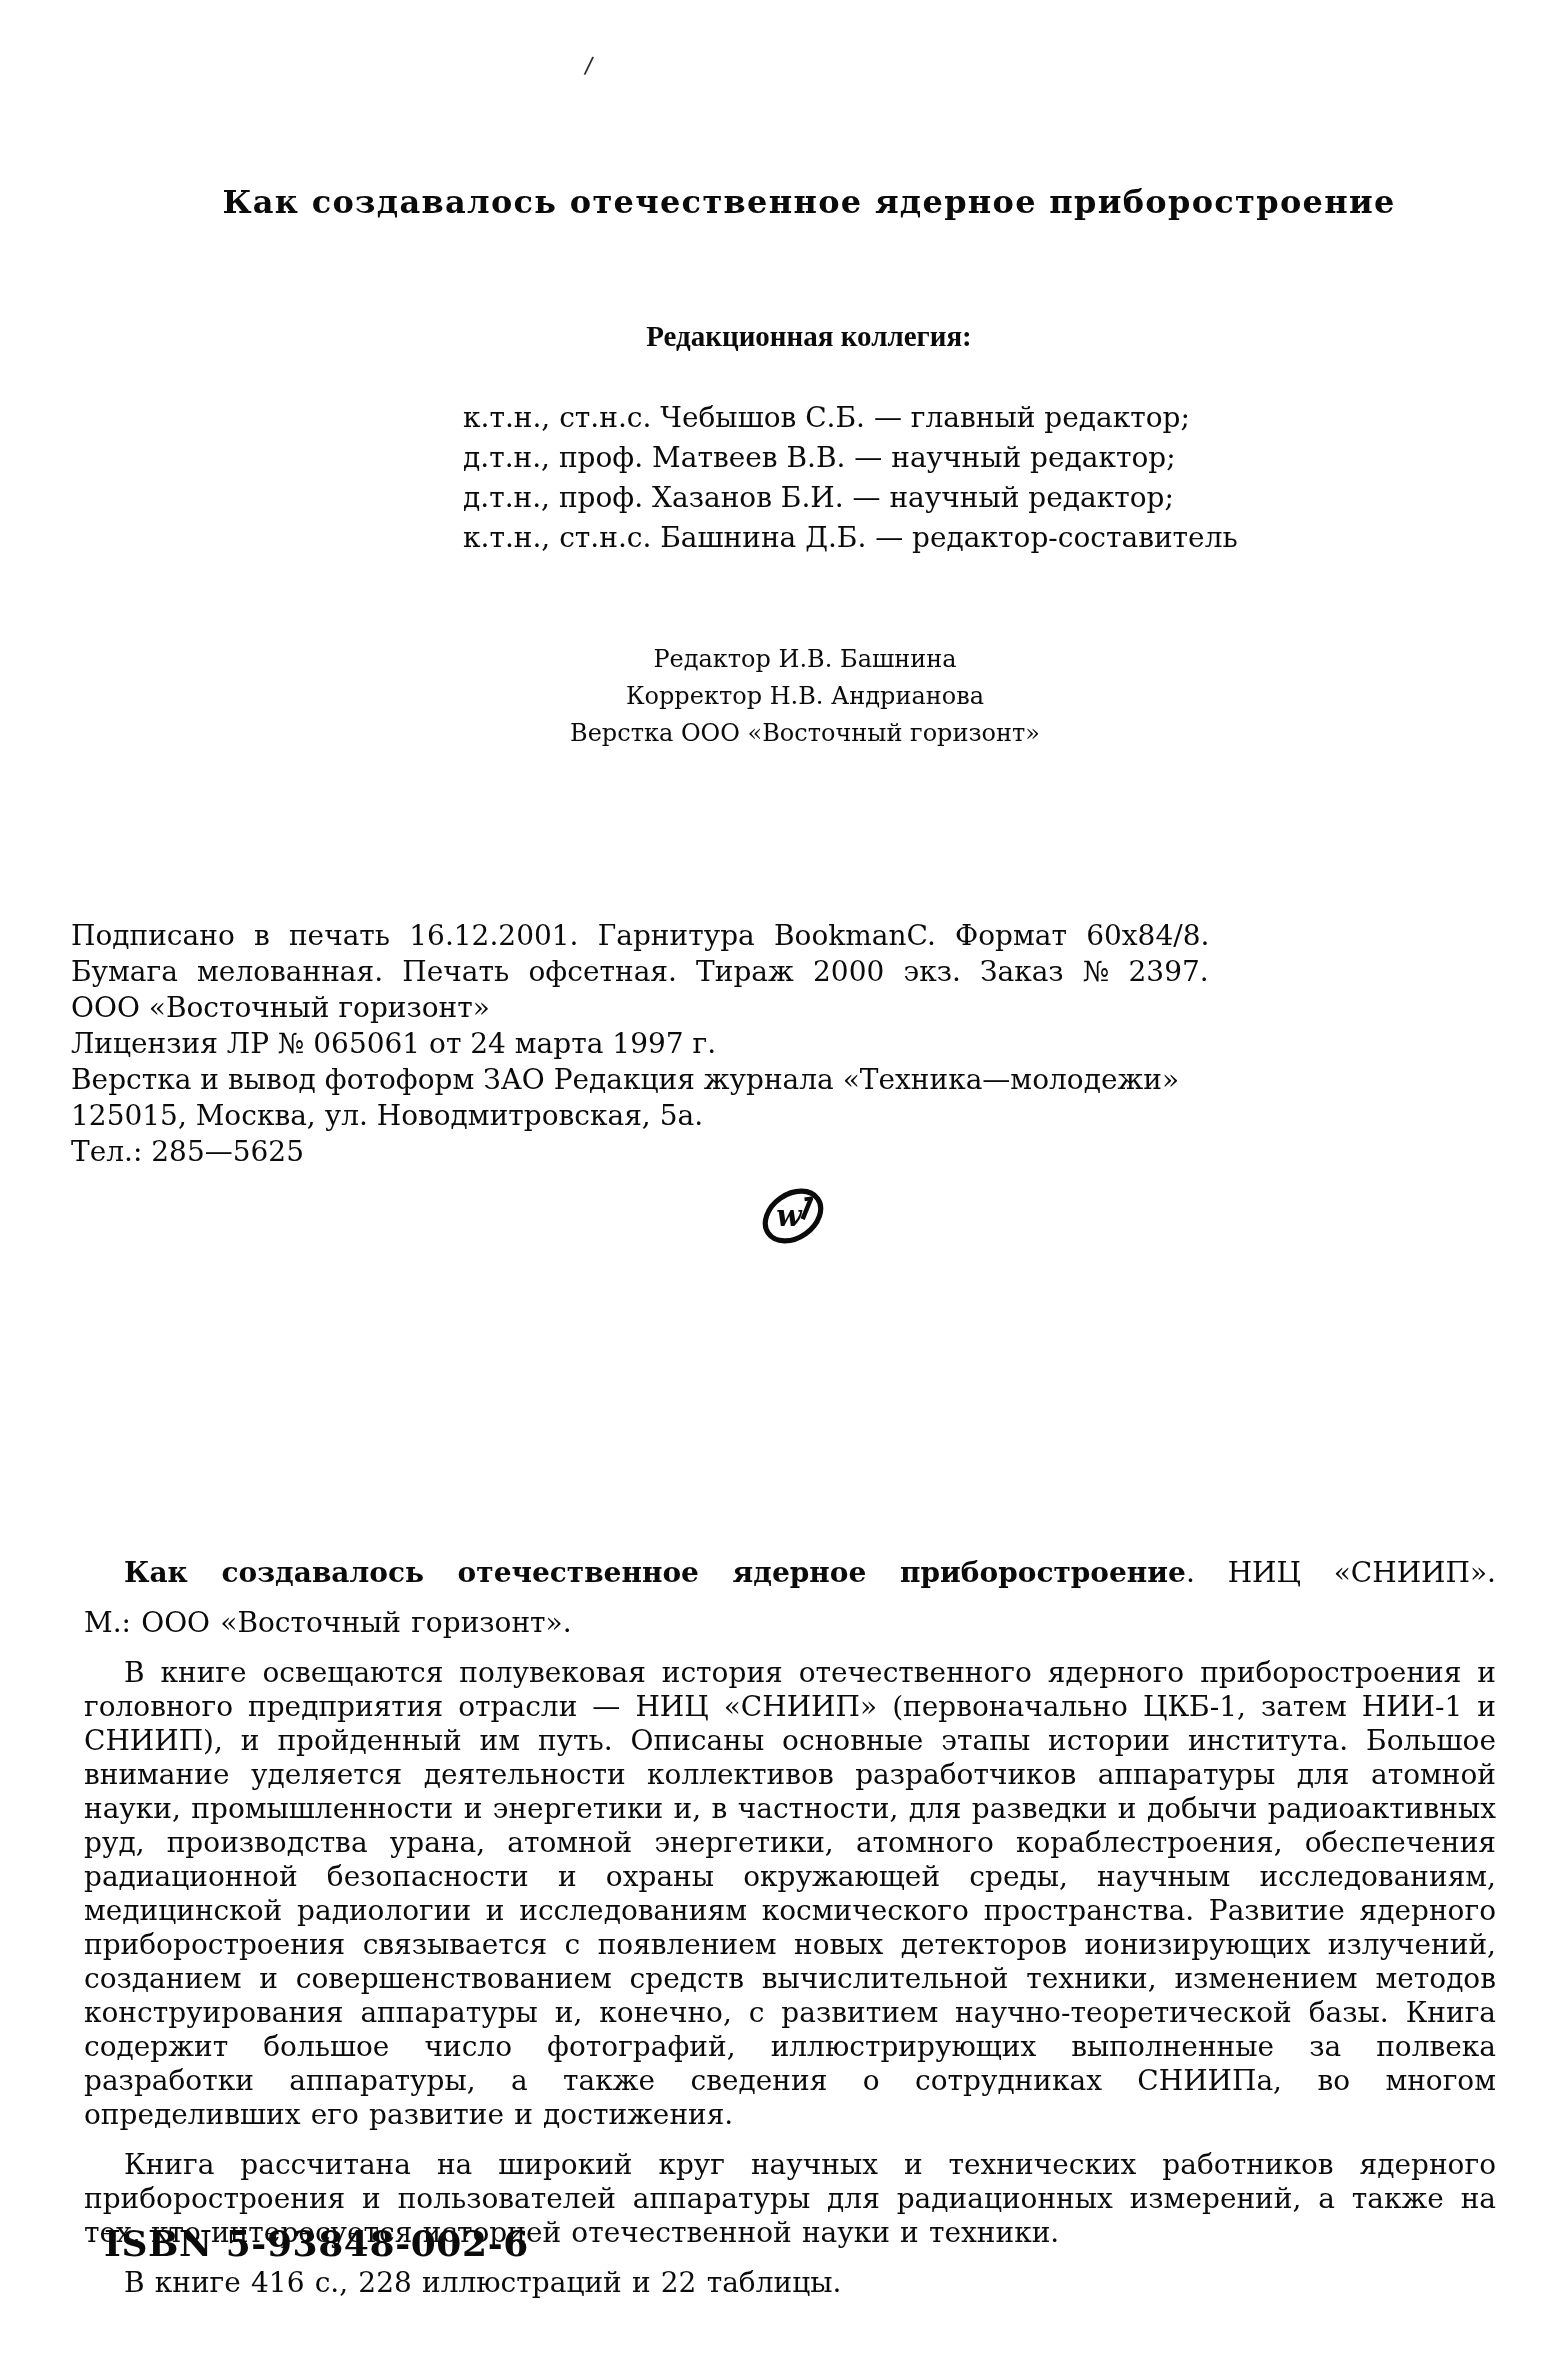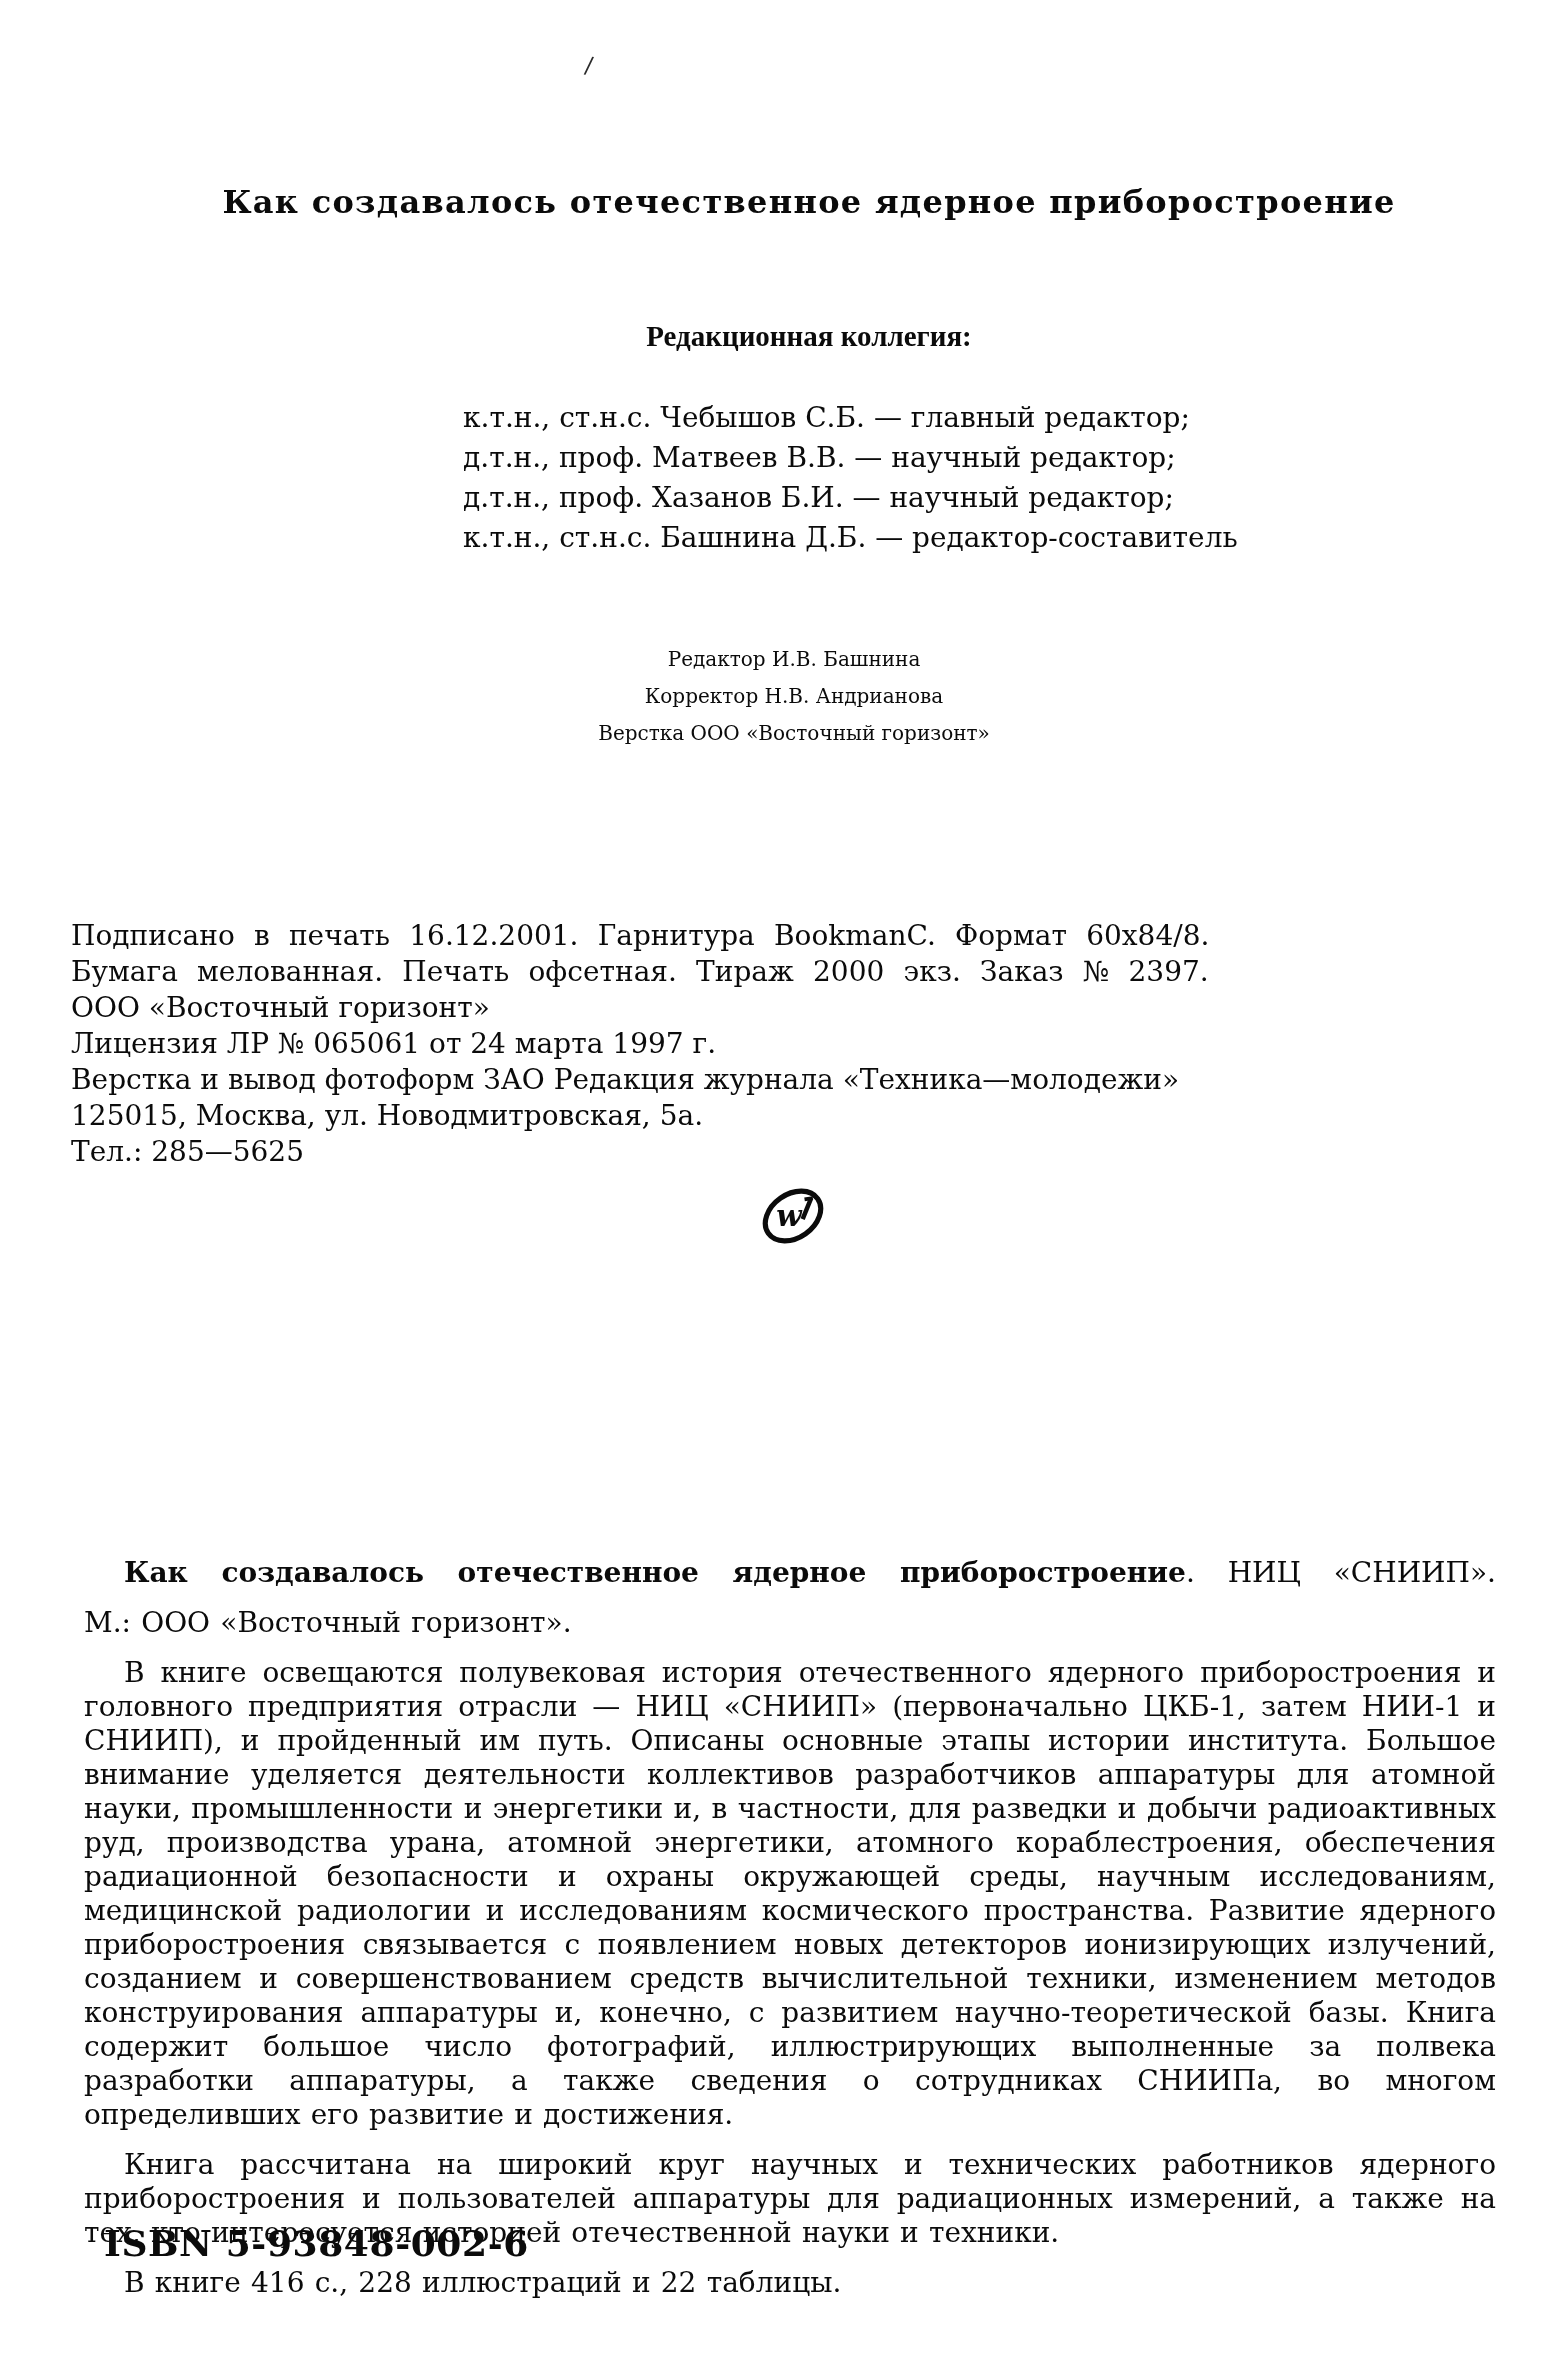--- a/index.html
+++ b/index.html
@@ -40,23 +40,23 @@
   .ed-board{
     position:absolute;
     left:463px; top:398px;
     font-size:28px;
     line-height:40px;
     white-space:nowrap;
   }
   .ed-board .name, .staff .name{}
   .staff{
     position:absolute;
-    left:56px; top:641px; width:1476px;
+    left:67px; top:641px; width:1476px;
     text-align:center;
-    font-size:20px;
+    font-size:24px;
     line-height:37px;
     white-space:nowrap;
   }
   .imprint{
     position:absolute;
     left:71px; top:918px; width:1476px;
     text-align:left;
     font-size:28px;
     line-height:36px;
     white-space:nowrap;

